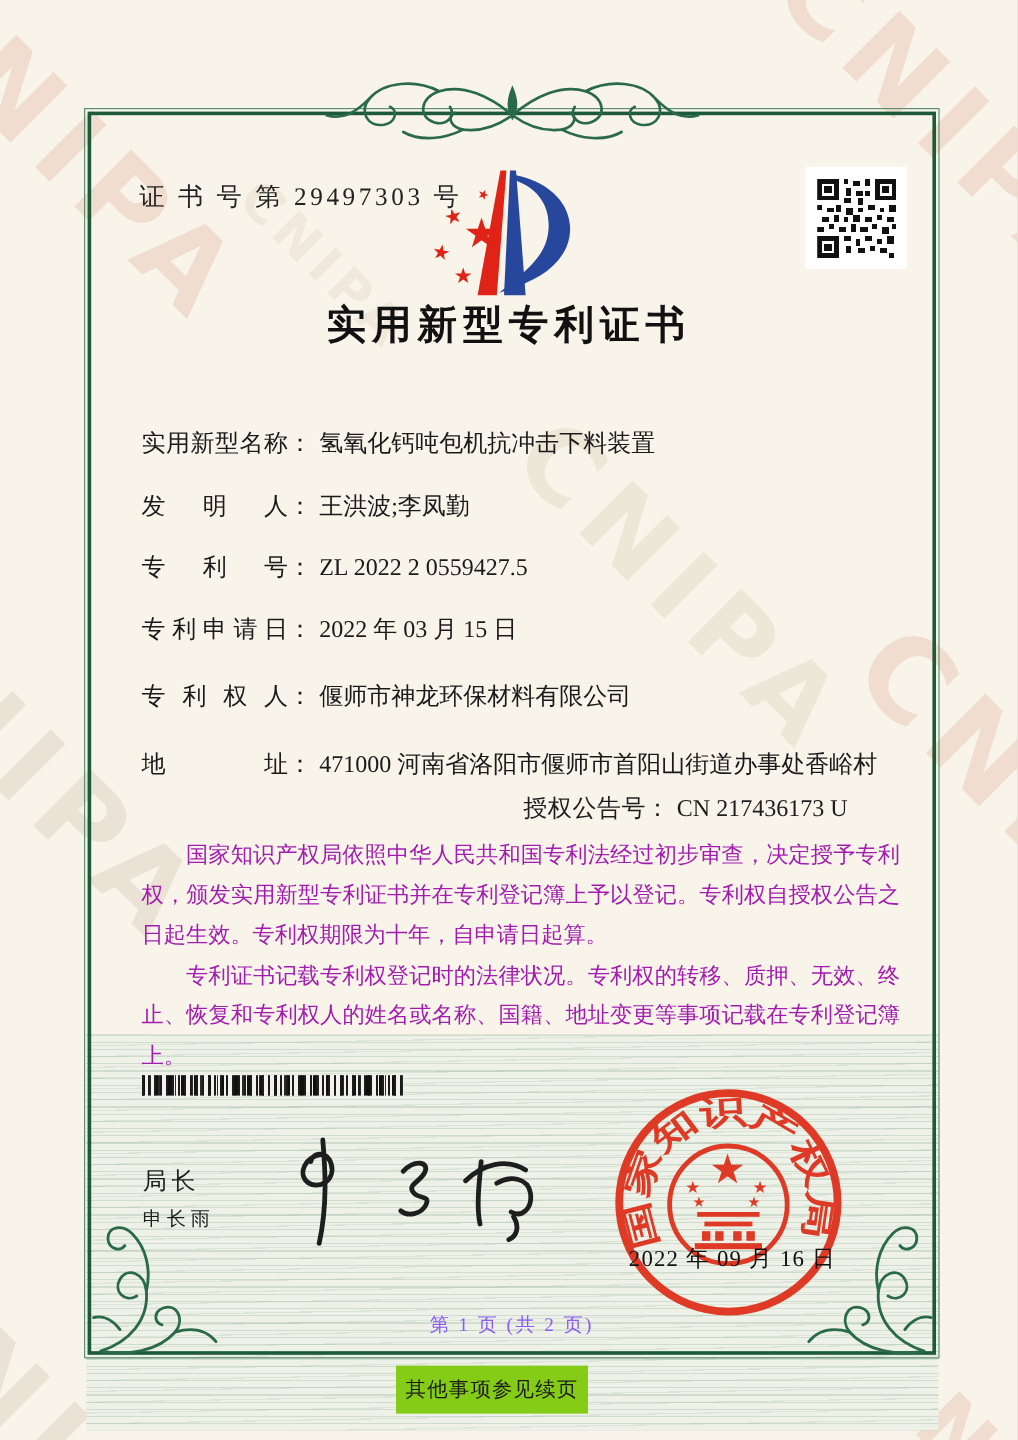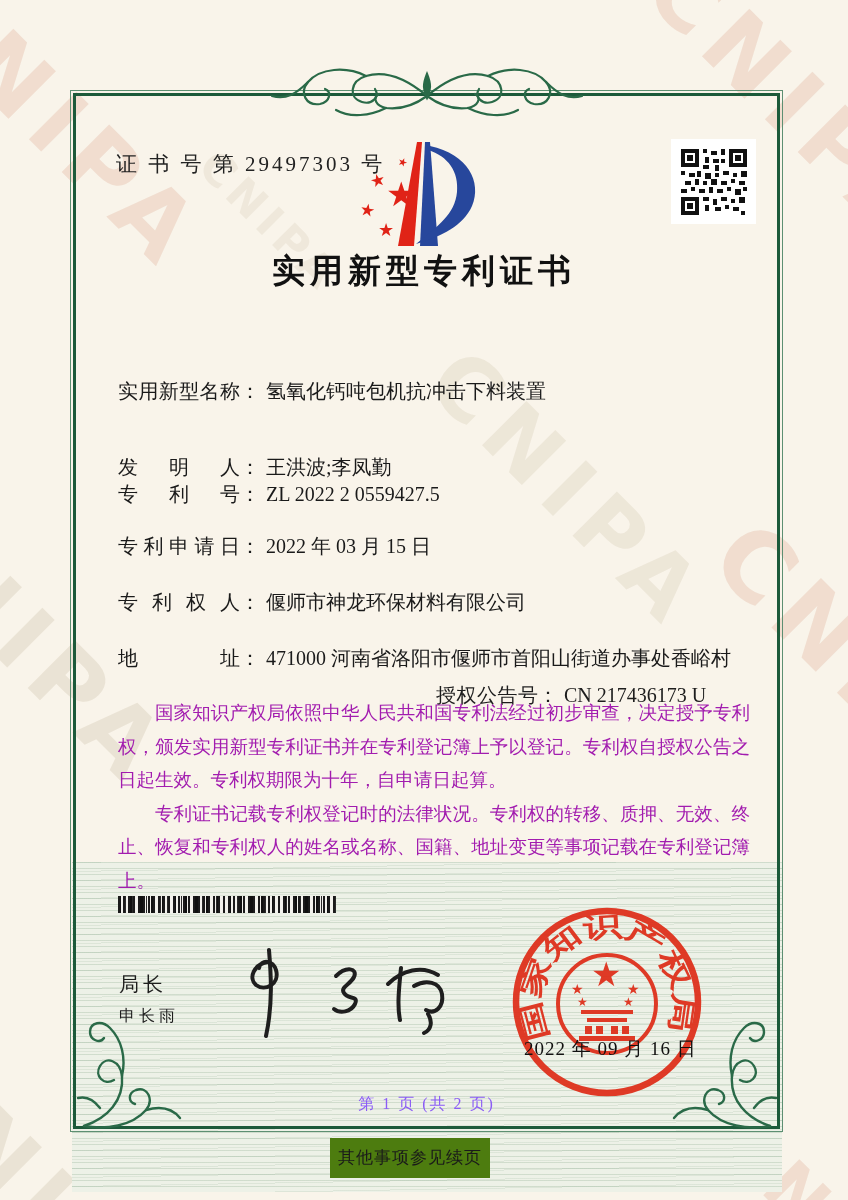--- a/index.html
+++ b/index.html
@@ -61,23 +61,23 @@
     position:absolute; z-index:5; left:671px; top:139px; width:85px; height:85px;
     background:#ffffff; display:flex; align-items:center; justify-content:center;
   }
   .title {
     position:absolute; z-index:5; left:0; width:848px; top:249px;
     text-align:center; font-size:33px; font-weight:bold; letter-spacing:5px; color:#111;
   }
 
   
   .field-row { position:absolute; z-index:5; left:118px; font-size:20px; white-space:nowrap; color:#1a1a1a; }
-  .field-label { display:inline-block; width:122px; text-align:justify; text-align-last:justify; vertical-align:bottom;margin-top:22px; }
+  .field-label { display:inline-block; width:122px; text-align:justify; text-align-last:justify; vertical-align:bottom; }
   .field-colon { display:inline-block; margin-right:6px; }
-  .fr1 { top:356px; } .fr2 { top:432px; } .fr3 { top:459px; }
+  .fr1 { top:356px; } .fr2 { top:408px; } .fr3 { top:459px; }
   .fr4 { top:511px; } .fr5 { top:567px; } .fr6 { top:623px; }
   .fr7 { top:660px; }
   .grant-no { position:absolute; z-index:5; left:436px; top:660px; font-size:20px; white-space:nowrap; }
   .grant-no .field-label { width:102px; }
 
   
   .body-text {
     position:absolute; z-index:5; left:118px; top:697px; width:632px;
     font-size:18.5px; line-height:33.5px; text-align:justify; color:#a21caf;
   }
@@ -105,21 +105,21 @@
     font-size:19px; color:#111; letter-spacing:1px; white-space:nowrap;
   }
 
   
   .page-indicator {
     position:absolute; z-index:5; left:70px; width:713px; top:1094px;
     text-align:center; font-size:16px; letter-spacing:2px; color:#8b5cf6;
   }
   .note-box {
     position:absolute; z-index:6; left:330px; top:1138px; width:160px; height:40px;
-    background:#4d7c0f; text-align:center; line-height:40px; font-size:17px; color:#1a1a1a;
+    background:#84cc16; text-align:center; line-height:40px; font-size:17px; color:#1a1a1a;
     letter-spacing:1px; white-space:nowrap;
   }
 </style>
 </head>
 <body>
 
 <div class="page">
 
   <div class="wm wm-pink  wm1">CNIPA</div>
   <div class="wm wm-pink  wm2">CNIPA</div>

